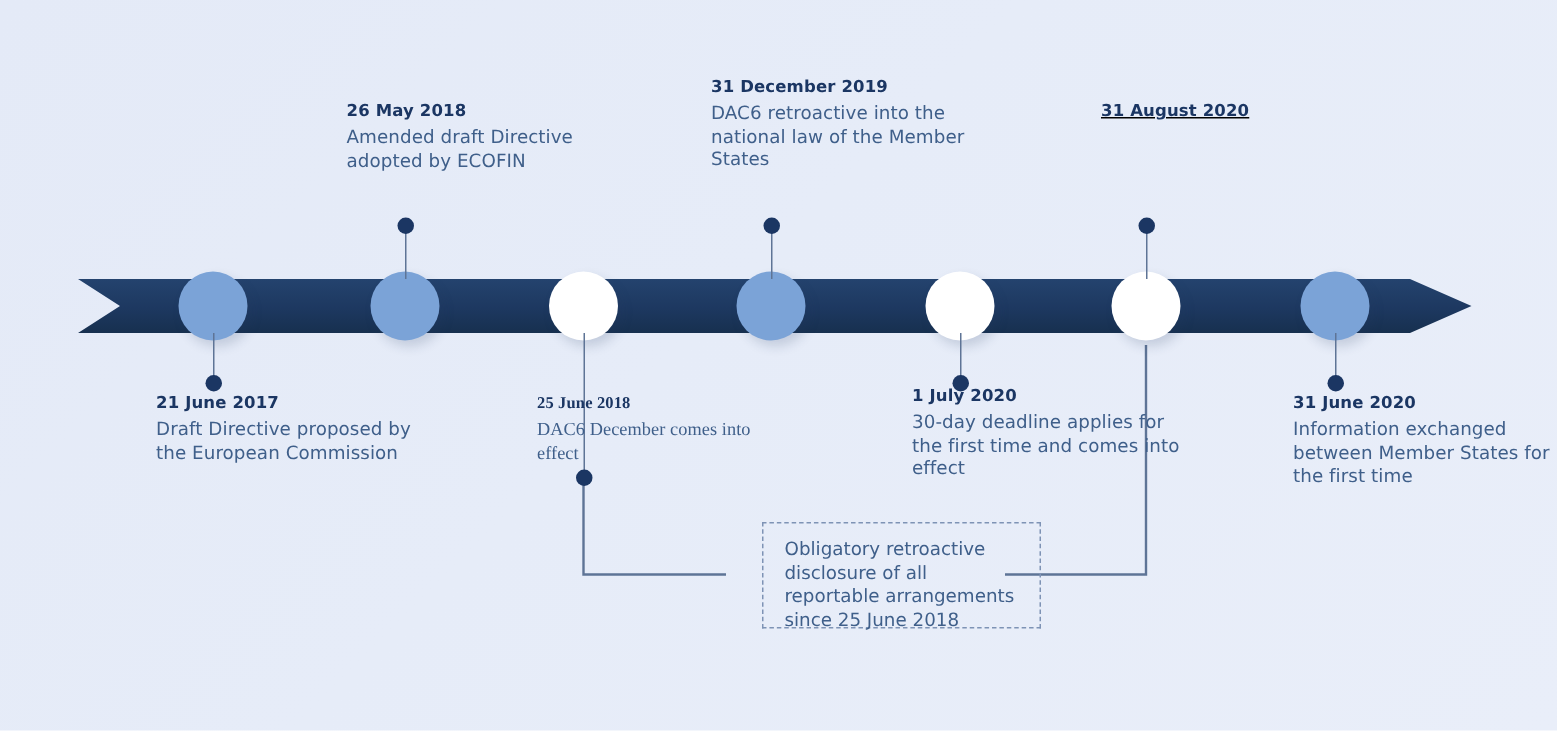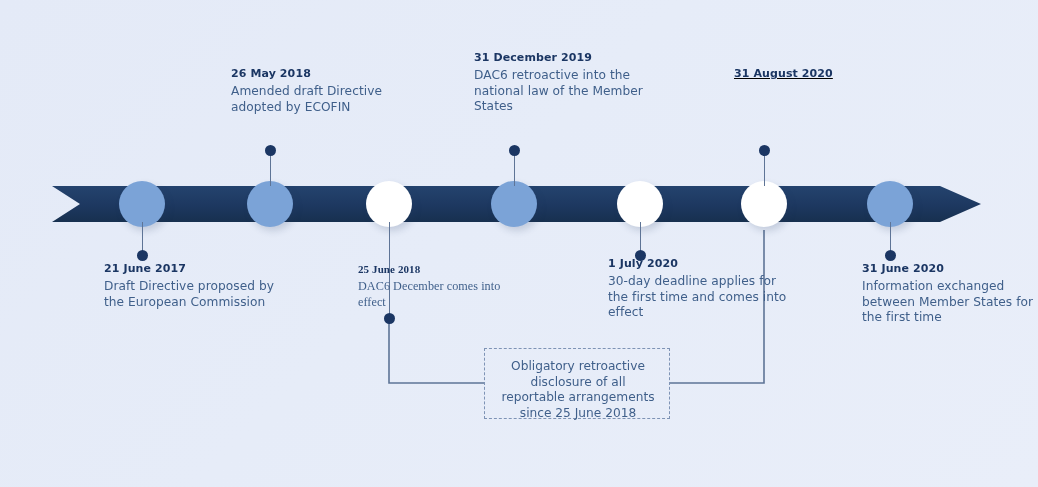--- a/index.html
+++ b/index.html
@@ -122,17 +122,17 @@
   </div>
 
   <div class="node blue" style="left:867px;top:181px;"></div>
   <div class="stem" style="left:889.5px;top:222px;height:33px;"></div>
   <div class="dot" style="left:885px;top:250px;"></div>
   <div class="label" style="left:862px;top:261px;width:175px;">
     <div class="date">31 June 2020</div>
     <div class="desc">Information exchanged between Member States for the first time</div>
   </div>
 
-  <div class="callout" style="left:484px;top:348px;width:186px;height:71px;text-align:center;">
+  <div class="callout" style="left:508px;top:348px;width:186px;height:71px;">
     <div class="ctext">Obligatory retroactive disclosure of all reportable arrangements since 25 June 2018</div>
   </div>
 
 </div>
 
 </body></html>

